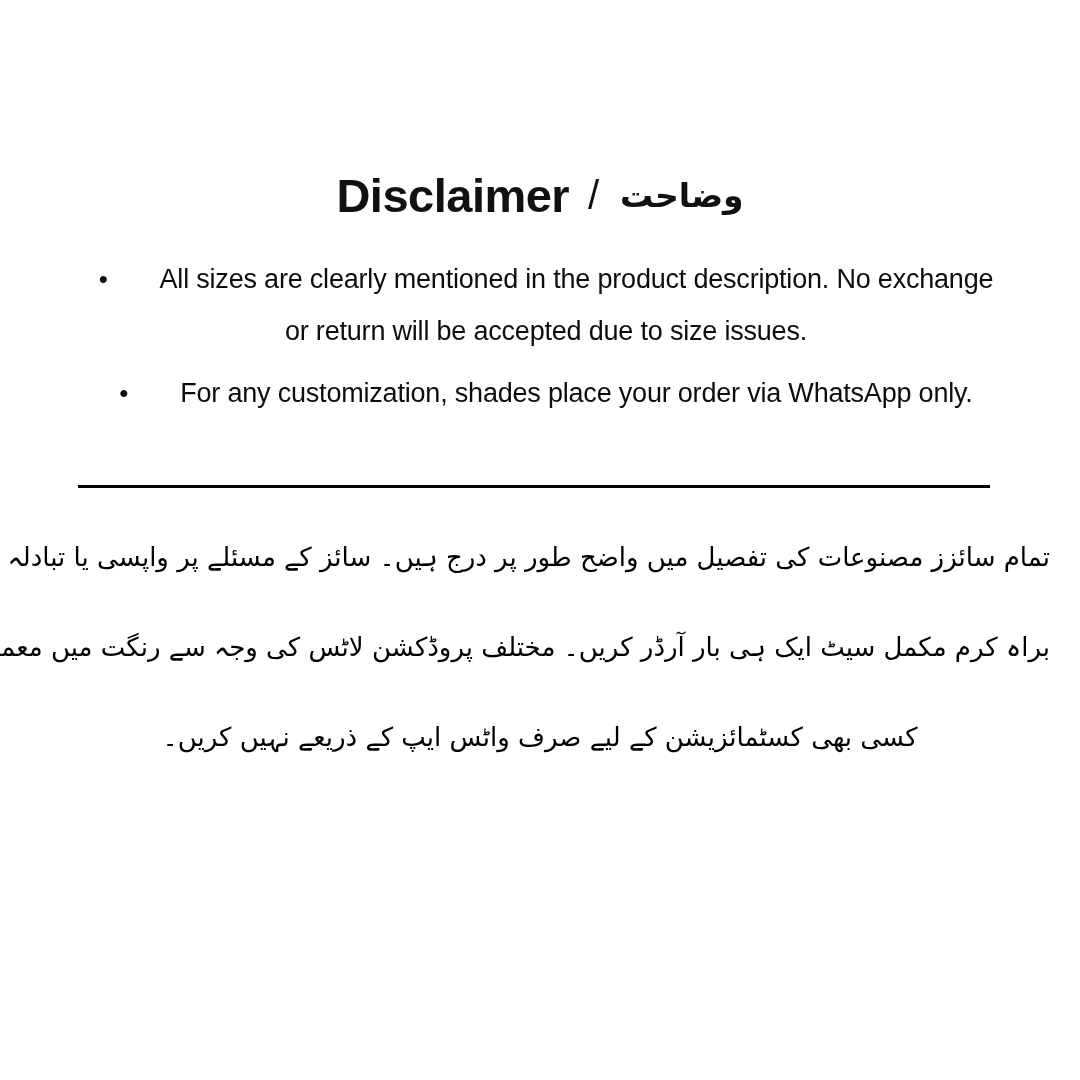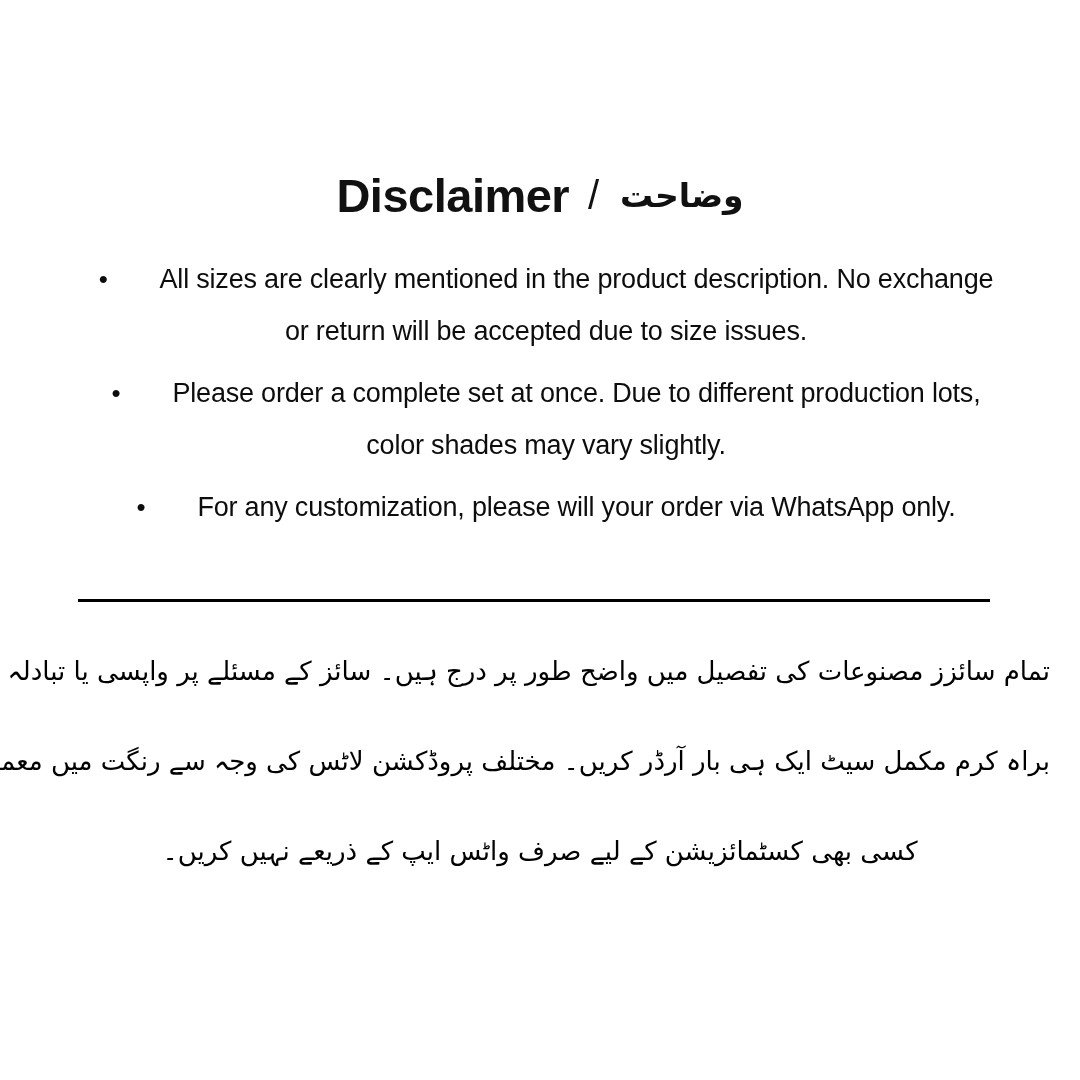--- a/index.html
+++ b/index.html
@@ -94,24 +94,21 @@
     <span class="title-en">Disclaimer</span>
     <span class="title-sep">/</span>
     <span class="title-ur" dir="rtl" lang="ur">وضاحت</span>
   </h1>
 
   <div class="bullets">
     <p class="bullet-item">
       <span class="bullet-marker">•</span><span class="bullet-gap"></span><span>All sizes are clearly mentioned in the product description. No exchange or return will be accepted due to size issues.</span>
     </p>
     <p class="bullet-item">
-      <span class="bullet-marker">•</span><span class="bullet-gap"></span><span>Please order a complete set at once. Due to different production lots, color shades may vary slightly.</span>
-    </p>
-    <p class="bullet-item">
-      <span class="bullet-marker">•</span><span class="bullet-gap"></span><span>For any customization, please will your order via WhatsApp only.</span>
+      <span class="bullet-marker">•</span><span class="bullet-gap"></span><span>For any customization, shades place your order via WhatsApp only.</span>
     </p>
   </div>
 
   <hr class="divider">
 
   <div class="urdu-block" dir="rtl" lang="ur">
     <div class="urdu-line">تمام سائزز مصنوعات کی تفصیل میں واضح طور پر درج ہیں۔ سائز کے مسئلے پر واپسی یا تبادلہ ممکن نہیں ہو گا۔</div>
     <div class="urdu-line">براہ کرم مکمل سیٹ ایک ہی بار آرڈر کریں۔ مختلف پروڈکشن لاٹس کی وجہ سے رنگت میں معمولی فرق ہو سکتا ہے۔</div>
     <div class="urdu-line">کسی بھی کسٹمائزیشن کے لیے صرف واٹس ایپ کے ذریعے نہیں کریں۔</div>
   </div>

